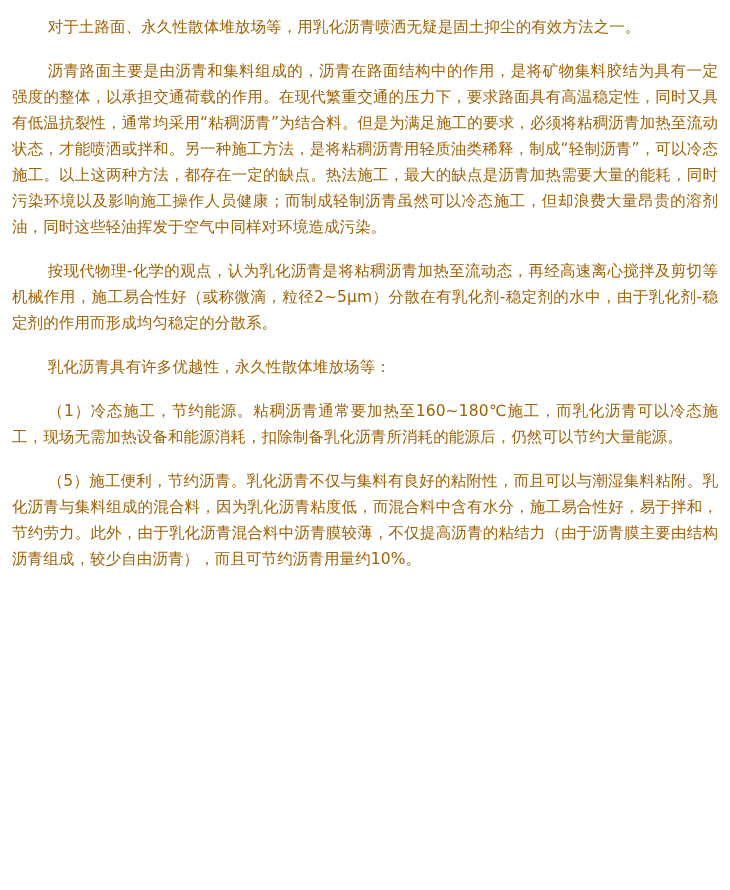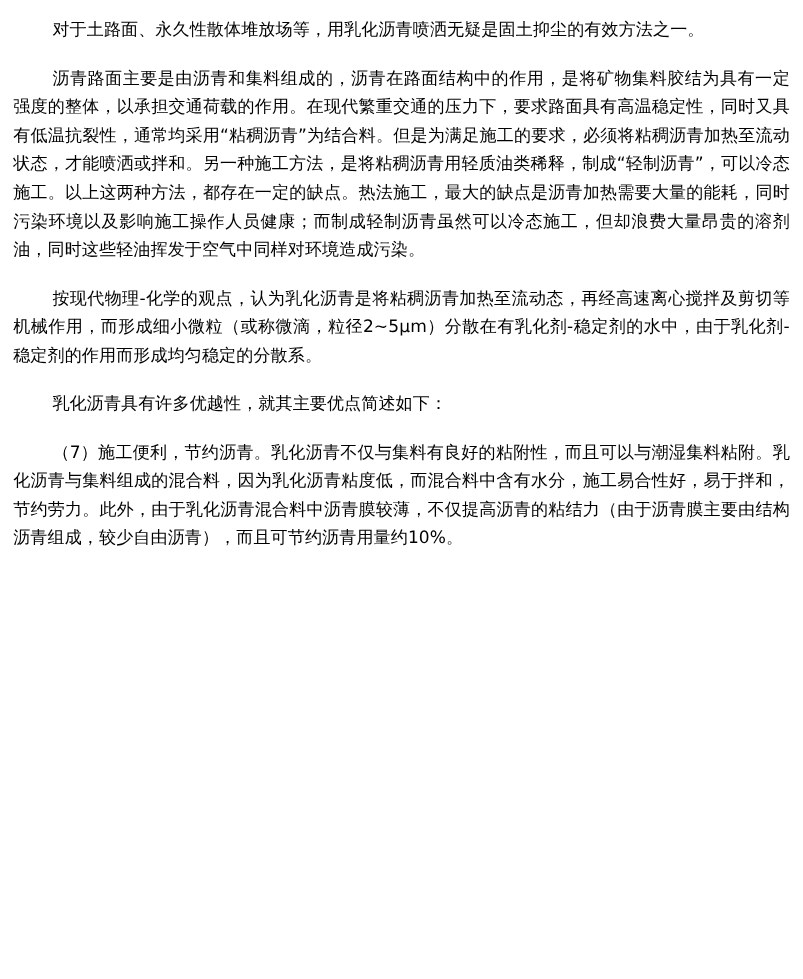--- a/index.html
+++ b/index.html
@@ -3,32 +3,33 @@
 <meta charset="utf-8">
 <style>
   html, body { margin: 0; padding: 0; background: #ffffff; }
   body { width: 730px; height: 890px; overflow: hidden; }
   .doc {
     position: relative;
     padding: 14px 12px 0 12px;
     font-family: "DejaVu Sans", "Liberation Sans", sans-serif;
     font-size: 15.5px;
     line-height: 26px;
-    color: #000000;
+    color: #a16207;
     letter-spacing: 0.1px;
   }
   .doc p {
     margin: 0 0 18px 0;
     text-indent: 2.3em;
     text-align: justify;
     text-justify: inter-character;
   }
 </style>
 </head>
 <body>
 
 <div class="doc">
   <p>对于土路面、永久性散体堆放场等，用乳化沥青喷洒无疑是固土抑尘的有效方法之一。</p>
   <p>沥青路面主要是由沥青和集料组成的，沥青在路面结构中的作用，是将矿物集料胶结为具有一定强度的整体，以承担交通荷载的作用。在现代繁重交通的压力下，要求路面具有高温稳定性，同时又具有低温抗裂性，通常均采用“粘稠沥青”为结合料。但是为满足施工的要求，必须将粘稠沥青加热至流动状态，才能喷洒或拌和。另一种施工方法，是将粘稠沥青用轻质油类稀释，制成“轻制沥青”，可以冷态施工。以上这两种方法，都存在一定的缺点。热法施工，最大的缺点是沥青加热需要大量的能耗，同时污染环境以及影响施工操作人员健康；而制成轻制沥青虽然可以冷态施工，但却浪费大量昂贵的溶剂油，同时这些轻油挥发于空气中同样对环境造成污染。</p>
-  <p>按现代物理-化学的观点，认为乳化沥青是将粘稠沥青加热至流动态，再经高速离心搅拌及剪切等机械作用，而形成细小微粒（或称微滴，粒径2~5μm）分散在有乳化剂-稳定剂的水中，由于乳化剂-稳定剂的作用而形成均匀稳定的分散系。</p>
-  <p>乳化沥青具有许多优越性，就其主要优点简述如下：</p>
-  <p>（7）施工便利，节约沥青。乳化沥青不仅与集料有良好的粘附性，而且可以与潮湿集料粘附。乳化沥青与集料组成的混合料，因为乳化沥青粘度低，而混合料中含有水分，施工易合性好，易于拌和，节约劳力。此外，由于乳化沥青混合料中沥青膜较薄，不仅提高沥青的粘结力（由于沥青膜主要由结构沥青组成，较少自由沥青），而且可节约沥青用量约10%。</p>
+  <p>按现代物理-化学的观点，认为乳化沥青是将粘稠沥青加热至流动态，再经高速离心搅拌及剪切等机械作用，施工易合性好（或称微滴，粒径2~5μm）分散在有乳化剂-稳定剂的水中，由于乳化剂-稳定剂的作用而形成均匀稳定的分散系。</p>
+  <p>乳化沥青具有许多优越性，永久性散体堆放场等：</p>
+  <p>（1）冷态施工，节约能源。粘稠沥青通常要加热至160~180℃施工，而乳化沥青可以冷态施工，现场无需加热设备和能源消耗，扣除制备乳化沥青所消耗的能源后，仍然可以节约大量能源。</p>
+  <p>（5）施工便利，节约沥青。乳化沥青不仅与集料有良好的粘附性，而且可以与潮湿集料粘附。乳化沥青与集料组成的混合料，因为乳化沥青粘度低，而混合料中含有水分，施工易合性好，易于拌和，节约劳力。此外，由于乳化沥青混合料中沥青膜较薄，不仅提高沥青的粘结力（由于沥青膜主要由结构沥青组成，较少自由沥青），而且可节约沥青用量约10%。</p>
 </div>
 
 </body></html>

